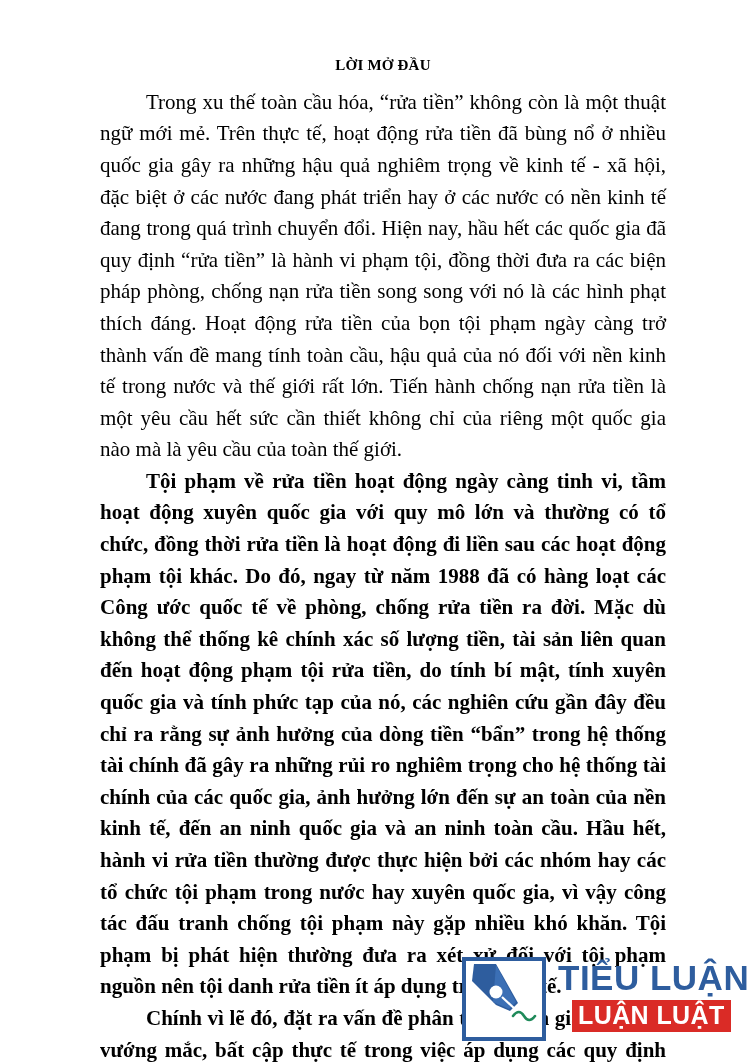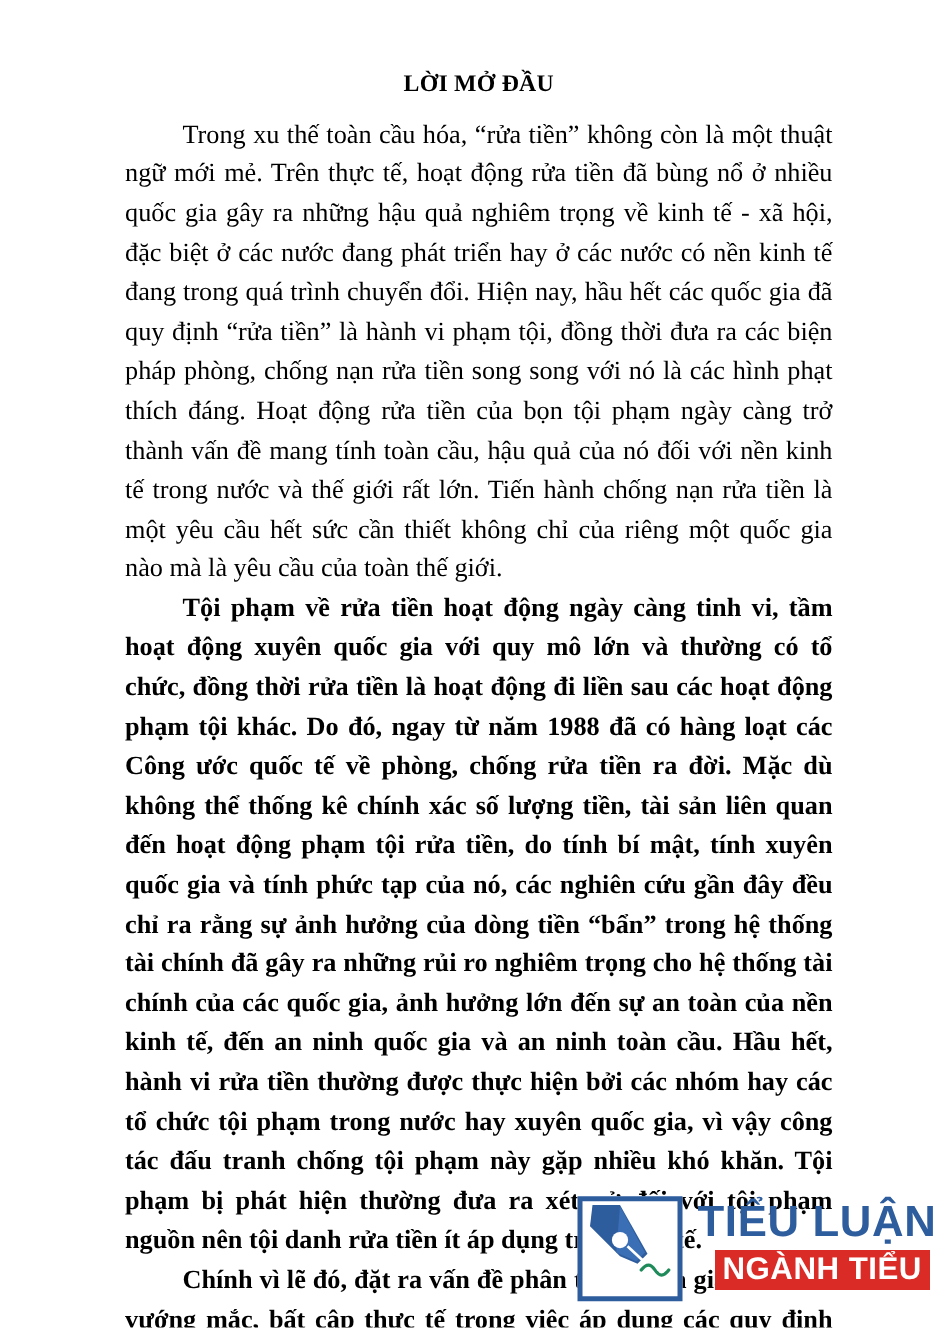--- a/index.html
+++ b/index.html
@@ -28,21 +28,21 @@
   #content {
     position: absolute;
     left: 100px;
     top: 56px;
     width: 566px;
   }
 
   .doc-title {
     text-align: center;
     font-weight: bold;
-    font-size: 19px;
+    font-size: 15px;
     letter-spacing: 0.2px;
     margin: 0 0 12px 0;
     line-height: 1.25;
   }
 
   .para {
     margin: 0;
     text-align: justify;
     text-justify: inter-word;
     font-size: 21px;
@@ -130,19 +130,19 @@
         <circle cx="30" cy="31" r="6.5" fill="#ffffff"></circle>
         <path d="M36 36 L50 49" stroke="#ffffff" stroke-width="2.2" fill="none"></path>
 
         <path d="M47 55 Q53 47 58 55 T69 55" stroke="#1f8a5a" stroke-width="2.6" fill="none" stroke-linecap="round"></path>
       </svg>
     </div>
 
     <div id="logo-text">
       <div id="logo-line1">TIỂU LUẬN</div>
       <div id="logo-line2-wrap">
-        <div id="logo-line2">NGÀNH TIỂU</div>
+        <div id="logo-line2">LUẬN LUẬT</div>
       </div>
     </div>
 
   </div>
 
 </div>
 
 </body></html>

